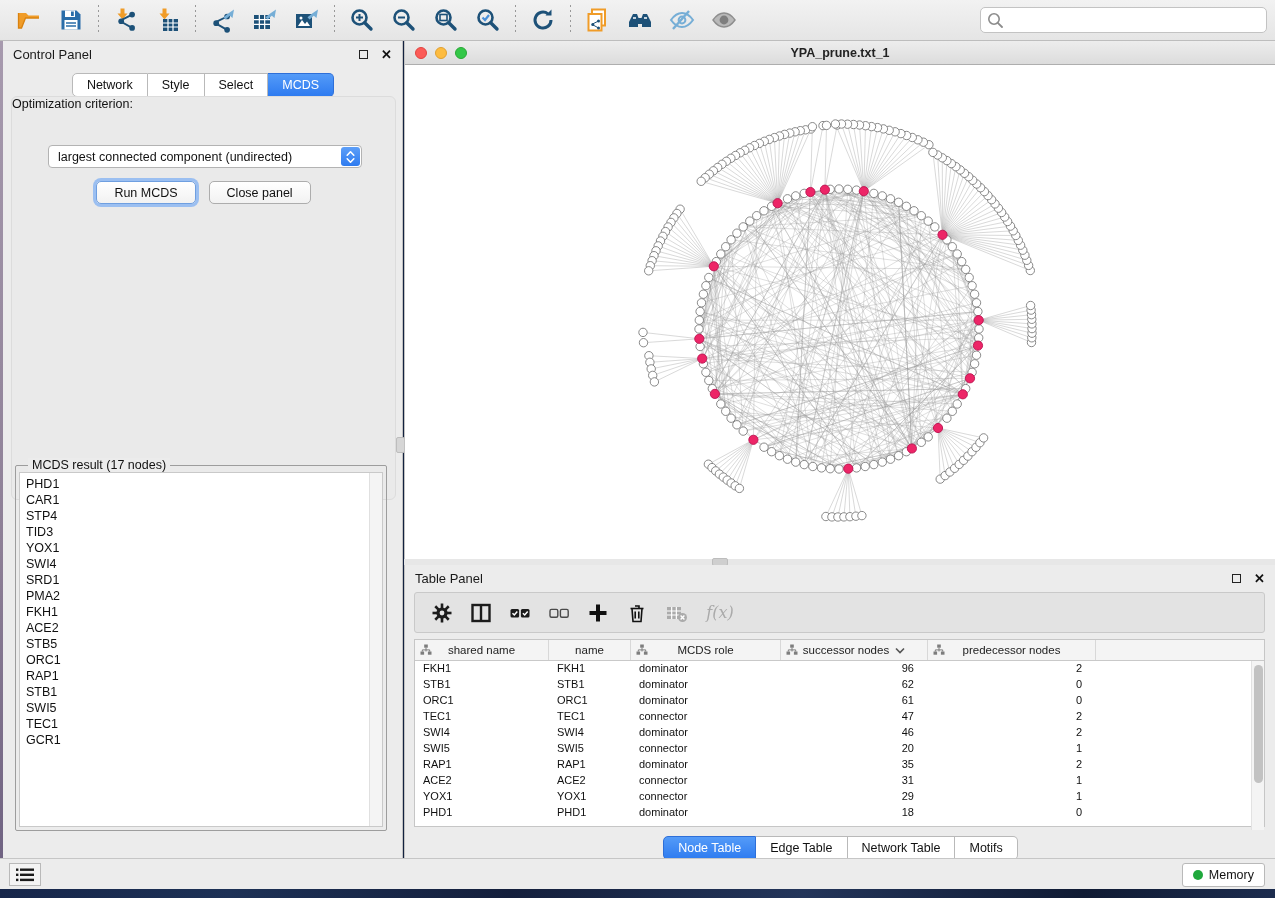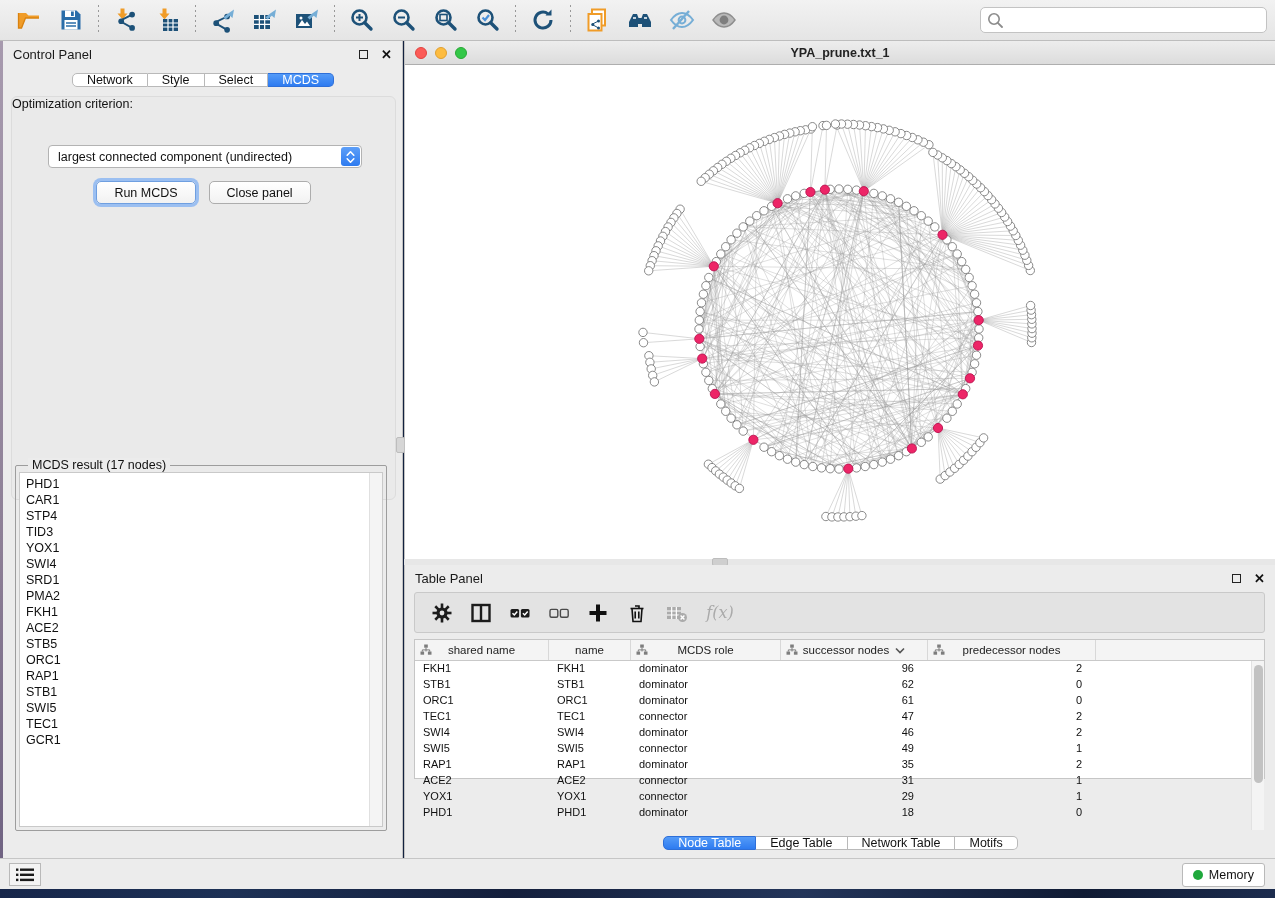--- a/index.html
+++ b/index.html
@@ -31,21 +31,21 @@
 
   
   #control-panel { left:3px; top:41px; width:400px; height:817px; background:#ececec;
     border-right:1px solid #c2c2c2; }
   .panel-header { height:26px; display:flex; align-items:center; padding:0 10px;
     font-size:13px; color:#1a1a1a; }
   .panel-header .spacer { flex:1; }
   .float-box { width:9px; height:9px; border:1.6px solid #222; margin-right:13px; }
   .close-x { font-size:13px; font-weight:bold; color:#111; line-height:1; }
 
-  .seg-control { display:flex; height:14px; }
+  .seg-control { display:flex; height:24px; }
   .seg { background:#fff; border:1px solid #b9b9b9; border-left:none;
     font-size:12.5px; color:#111; display:flex; align-items:center; justify-content:center;
     padding:0 14px; cursor:default; }
   .seg:first-child { border-left:1px solid #b9b9b9; border-radius:5px 0 0 5px; }
   .seg:last-child { border-radius:0 5px 5px 0; }
   .seg.active { background:linear-gradient(#549bf8,#2e7bf0); border-color:#2e6fd8; color:#fff; }
 
   #cp-tabs-row { position:absolute; left:0; top:32px; width:400px; display:flex; justify-content:center; }
   #cp-body { position:absolute; left:8px; top:55px; width:385px; height:404px;
     background:#eaeaea; border:1px solid #dcdcdc; border-radius:6px; }
@@ -96,21 +96,21 @@
   
   #table-panel { left:404px; top:565px; width:871px; height:293px; background:#ececec;
     border-left:1px solid #c2c2c2; }
   #tp-toolbar { position:absolute; left:9px; top:27px; width:851px; height:41px;
     background:#e3e3e3; border:1px solid #c9c9c9; border-radius:3px;
     display:flex; align-items:center; padding-left:12px; gap:9px; }
   .tp-btn { width:30px; height:30px; display:flex; align-items:center; justify-content:center; }
   .tp-btn svg { width:22px; height:22px; }
   .fx-label { font-family:"DejaVu Serif", serif; font-style:italic; font-size:16px; color:#aaa; }
 
-  #node-table { position:absolute; left:9px; top:74px; width:851px; height:140px;
+  #node-table { position:absolute; left:9px; top:74px; width:851px; height:188px;
     background:#fff; border:1px solid #c6c6c6; }
   #nt-header { display:flex; height:21px; background:#f4f4f4; border-bottom:1px solid #c9c9c9; }
   .nt-hcell { position:relative; display:flex; align-items:center; justify-content:center;
     font-size:11.5px; color:#222; border-right:1px solid #d8d8d8; }
   .nt-hcell .hicon { position:absolute; left:5px; top:4px; }
   .nt-hcell .sort { margin-left:6px; }
   .nt-row { display:flex; height:16px; }
   .nt-cell { font-size:11px; color:#111; padding:1px 14px 0 8px; white-space:nowrap; overflow:hidden; }
   .nt-cell.num { text-align:right; }
   #nt-scroll { position:absolute; right:0; top:21px; width:13px; height:169px;
@@ -1257,21 +1257,21 @@
           <div class="nt-cell" style="width: 134px;">SWI4</div>
           <div class="nt-cell" style="width: 82px;">SWI4</div>
           <div class="nt-cell" style="width: 150px;">dominator</div>
           <div class="nt-cell num" style="width: 147px;">46</div>
           <div class="nt-cell num" style="width: 168px;">2</div>
         </div>
         <div class="nt-row">
           <div class="nt-cell" style="width: 134px;">SWI5</div>
           <div class="nt-cell" style="width: 82px;">SWI5</div>
           <div class="nt-cell" style="width: 150px;">connector</div>
-          <div class="nt-cell num" style="width: 147px;">49</div>
+          <div class="nt-cell num" style="width: 147px;">20</div>
           <div class="nt-cell num" style="width: 168px;">1</div>
         </div>
         <div class="nt-row">
           <div class="nt-cell" style="width: 134px;">RAP1</div>
           <div class="nt-cell" style="width: 82px;">RAP1</div>
           <div class="nt-cell" style="width: 150px;">dominator</div>
           <div class="nt-cell num" style="width: 147px;">35</div>
           <div class="nt-cell num" style="width: 168px;">2</div>
         </div>
         <div class="nt-row">

